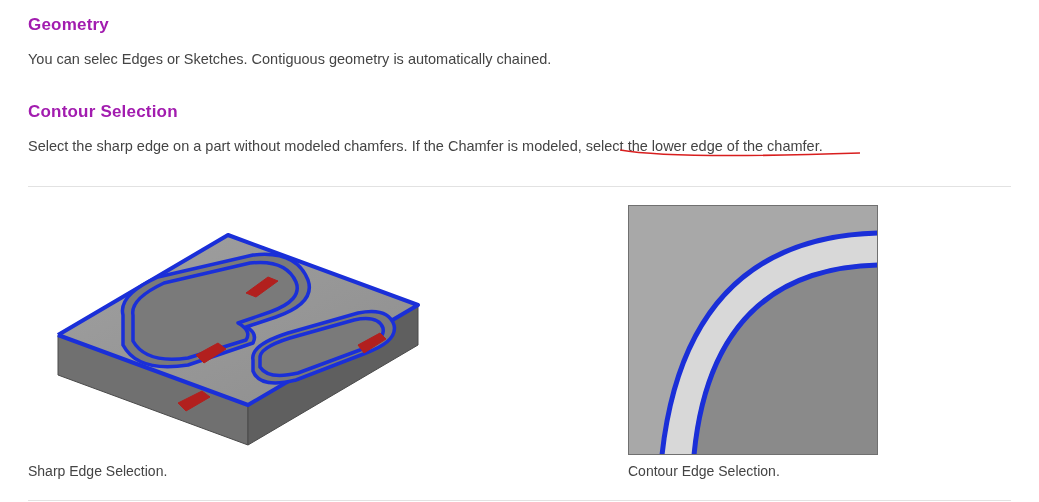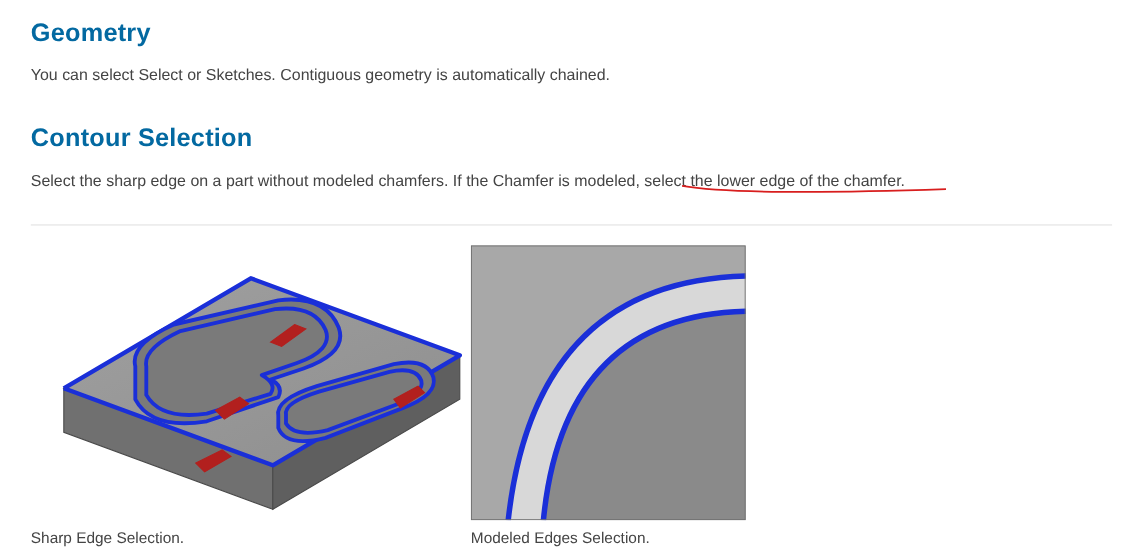--- a/index.html
+++ b/index.html
@@ -7,22 +7,22 @@
     padding: 12px 28px;
     font-family: -apple-system, BlinkMacSystemFont, "Segoe UI", Arial, sans-serif;
     color: #333;
     font-size: 14.5px;
     line-height: 1.55;
     background: #fff;
     width: 1039px;
     box-sizing: border-box;
   }
   h3.section {
-    font-size: 23px;
-    color: #0369a1;
+    font-size: 17px;
+    color: #a21caf;
     font-weight: 600;
     margin: 0 0 10px 0;
     letter-spacing: 0.2px;
   }
   p.desc {
     margin: 0 0 28px 0;
     color: #444;
   }
   .underline-wrap {
     position: relative;
@@ -35,41 +35,42 @@
     right: -25px;
     bottom: -6px;
     height: 12px;
     pointer-events: none;
   }
   .fig-row {
     border-top: 1px solid #e2e2e2;
     border-bottom: 1px solid #e2e2e2;
     padding: 8px 0 18px 0;
     display: flex;
+    gap: 200px;
     align-items: flex-end;
     margin-bottom: 24px;
   }
   .fig {
     display: flex;
     flex-direction: column;
   }
   .fig svg {
     display: block;
   }
   .caption {
     font-size: 14px;
     color: #444;
     margin-top: 6px;
   }
 </style>
 </head>
 <body>
 
 <h3 class="section">Geometry</h3>
-<p class="desc">You can select Select or Sketches. Contiguous geometry is automatically chained.</p>
+<p class="desc">You can selec Edges or Sketches. Contiguous geometry is automatically chained.</p>
 
 <h3 class="section">Contour Selection</h3>
 <p class="desc">
   <span>Select the sharp edge on a part without modeled chamfers. If the Chamfer is modeled, selec</span><span class="underline-wrap"><span>t the lower edge of the chamfer.</span>
     <svg class="redline" viewBox="0 0 240 12" preserveAspectRatio="none">
       <path d="M0 2 C 40 9, 120 9, 240 5" stroke="#d81e1e" stroke-width="1.6" fill="none"></path>
     </svg>
   </span>
 </p>
 
@@ -123,16 +124,16 @@
       <path d="M250,30 Q60,35 36,250 L64,250 Q82,62 250,58 Z" fill="#d8d8d8"></path>
 
       <path d="M250,58 Q82,62 64,250 L250,250 Z" fill="#8a8a8a"></path>
 
       <path d="M250,28 Q58,33 34,250" fill="none" stroke="#1a2fd8" stroke-width="5"></path>
 
       <path d="M250,60 Q84,64 66,250" fill="none" stroke="#1a2fd8" stroke-width="5"></path>
 
       <rect x="0.5" y="0.5" width="249" height="249" fill="none" stroke="#707070" stroke-width="1"></rect>
     </svg>
-    <div class="caption">Modeled Edges Selection.</div>
+    <div class="caption">Contour Edge Selection.</div>
   </div>
 
 </div>
 
 </body></html>

